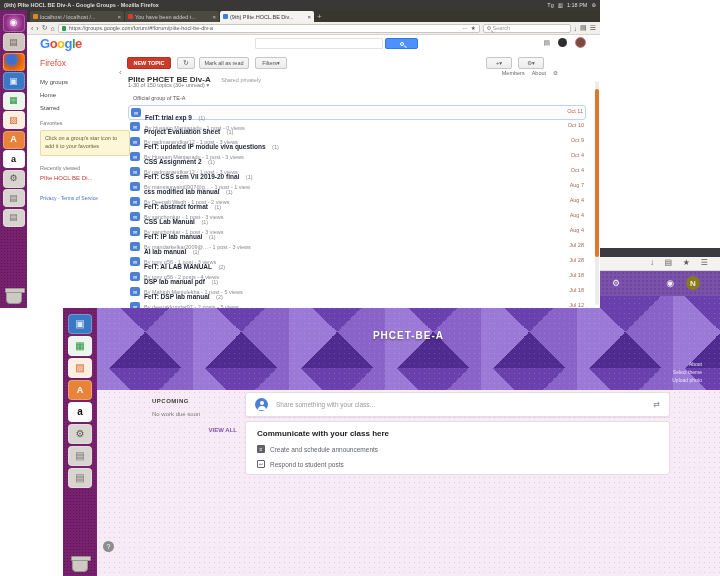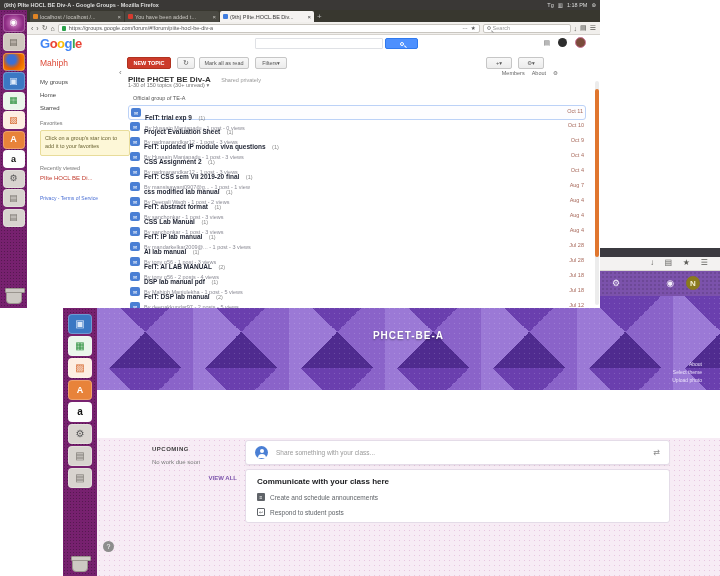--- a/index.html
+++ b/index.html
@@ -43,21 +43,21 @@
     background-image:
       radial-gradient(rgba(255,255,255,.15) .7px, transparent 1px),
       conic-gradient(from 45deg at 50% 50%, #8a63c9 0 90deg, #4f2b8f 0 180deg, #9b79d6 0 270deg, #6a3fae 0 360deg);
     background-size:5px 5px, 96px 72px; }
   .b-course { position:absolute; top:34px; left:0; right:0; text-align:center; color:#fff; font-size:10px;
     font-weight:bold; letter-spacing:1px; text-shadow:0 1px 2px rgba(0,0,0,.4); }
   .b-banner-links { position:absolute; right:18px; bottom:7px; text-align:right; font-size:5px; color:#e9defb; }
   .b-banner-links div { margin-top:2px; cursor:pointer; }
 
   .b-content { position:absolute; left:34px; right:0; top:142px; bottom:0; background:#f7ecf5;
-    background-image:radial-gradient(rgba(211,141,196,.4) .7px, transparent 1px); background-size:5px 5px;margin-top:48px; }
+    background-image:radial-gradient(rgba(211,141,196,.4) .7px, transparent 1px); background-size:5px 5px; }
   .upcoming { position:absolute; left:55px; top:8px; width:85px; }
   .up-title { font-size:6px; font-weight:bold; color:#3c3c3c; letter-spacing:.5px; }
   .up-empty { font-size:6px; color:#7a7a7a; margin-top:7px; }
   .up-viewall { font-size:6px; font-weight:bold; color:#7b52ab; text-align:right; margin-top:10px; cursor:pointer; }
   .share-card { position:absolute; left:148px; right:50px; top:2px; height:25px; background:#fff;
     border:1px solid #e4dce8; border-radius:3px; box-shadow:0 1px 1px rgba(0,0,0,.05); display:flex; align-items:center; }
   .share-avatar { width:13px; height:13px; border-radius:50%; background:#4a7fd4; margin:0 8px 0 9px; position:relative; }
   .share-avatar::before { content:""; position:absolute; left:4.5px; top:2.5px; width:4px; height:4px; border-radius:50%; background:#fff; }
   .share-avatar::after { content:""; position:absolute; left:2.5px; top:7.5px; width:8px; height:4px; border-radius:4px 4px 0 0; background:#fff; }
   .share-text { font-size:6.5px; color:#9a9a9a; }
@@ -374,21 +374,21 @@
           <div class="gsearch-input"></div>
           <div class="gsearch-btn">
               <span class="mag"></span>
             </div>
           <div class="gbar-right">
             <span class="sliders i-panel"></span>
             <span class="dotico"></span>
             <span class="gavatar"></span>
           </div>
 
-          <div class="groups-brand">Mahiph</div>
+          <div class="groups-brand">Firefox</div>
           <div class="btn btn-newtopic">NEW TOPIC</div>
           <div class="btn btn-refresh i-reload"></div>
           <div class="btn btn-markall">Mark all as read</div>
           <div class="btn btn-filters">
             <span>Filters</span>
               <span class="i-caret"></span>
           </div>
           <div class="btn btn-member">
             <span class="i-plus"></span>
               <span class="i-caret"></span>

